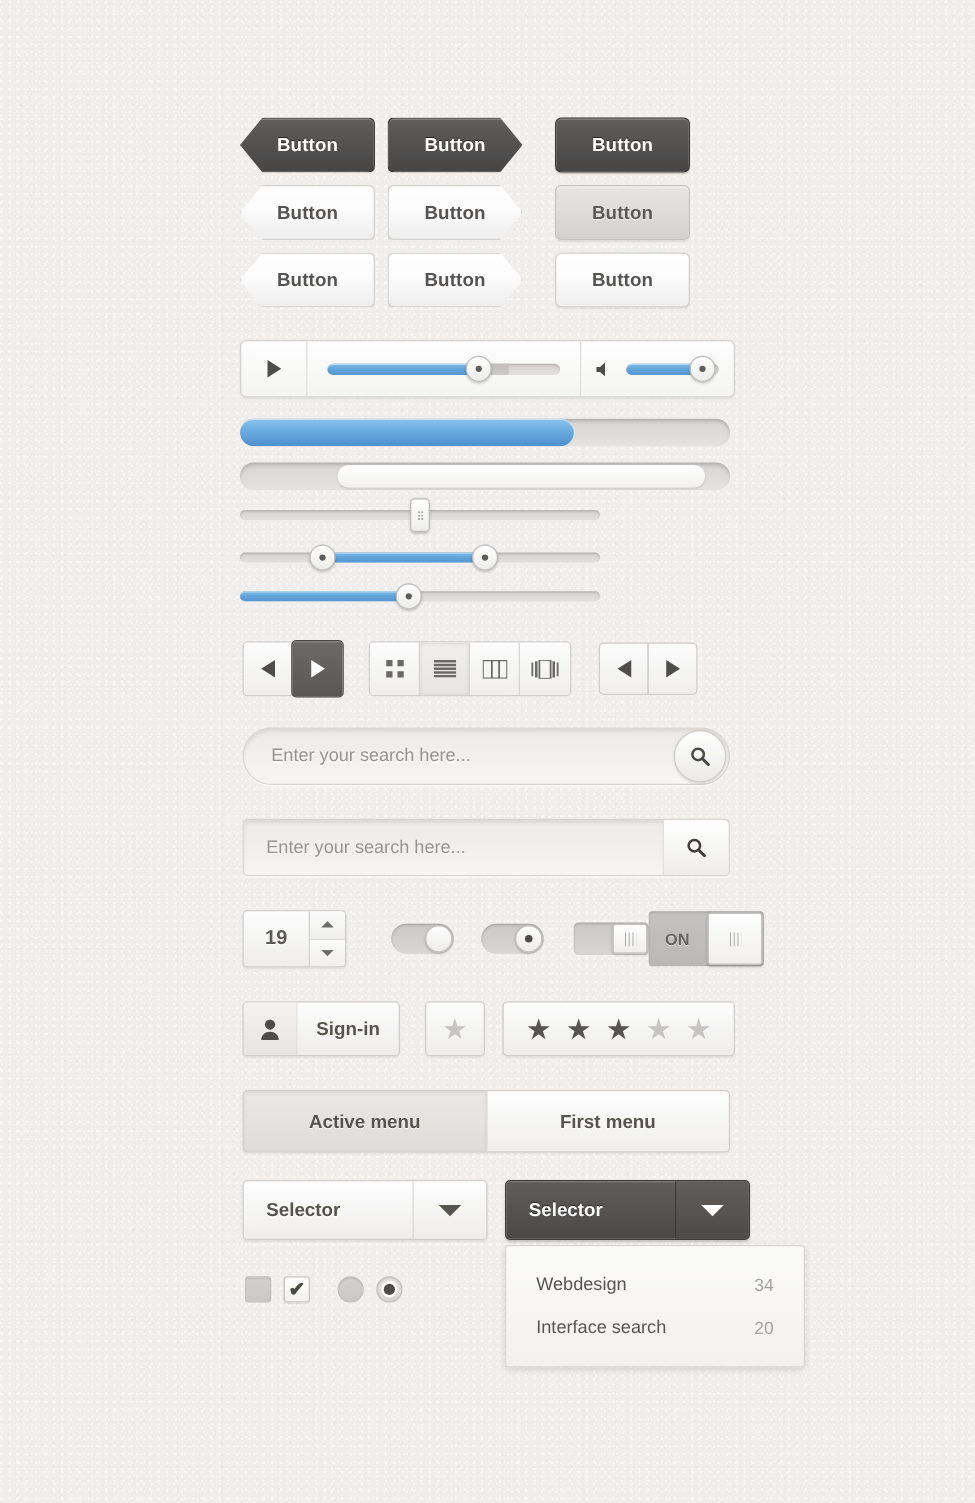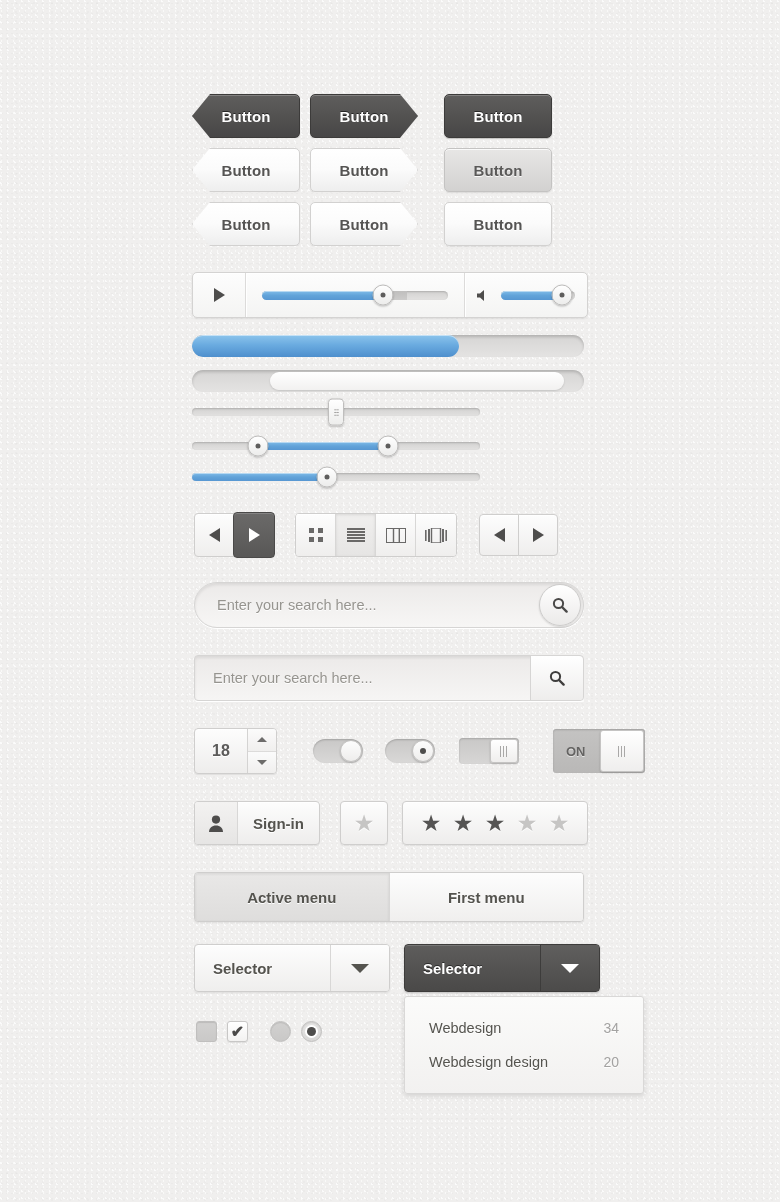--- a/index.html
+++ b/index.html
@@ -556,21 +556,21 @@
     <div class="sq-btn">
       <svg width="16" height="16" viewBox="0 0 16 16">
         <circle cx="6.5" cy="6.5" r="4.6" fill="none" stroke="#3f3e3d" stroke-width="2"></circle>
         <line x1="10" y1="10" x2="14.6" y2="14.6" stroke="#3f3e3d" stroke-width="2.4" stroke-linecap="round"></line>
       </svg>
     </div>
   </div>
 
   <div class="row" style="left:194px; top:728px;">
     <div class="stepper">
-      <div class="stepper-val">18</div>
+      <div class="stepper-val">19</div>
       <div class="stepper-arrows">
         <div class="stepper-arrow">
           <div class="caret-up"></div>
         </div>
         <div class="stepper-arrow">
           <div class="caret-dn"></div>
         </div>
       </div>
     </div>
 
@@ -581,21 +581,21 @@
     <div class="tg-pill" style="margin-left:22px;">
       <div class="tg-pill-knob tg-dot" style="right:1px;"></div>
     </div>
 
     <div class="tg-rect" style="margin-left:24px;">
       <div class="tg-rect-knob" style="right:1px;">
         <div class="lines3"></div>
       </div>
     </div>
 
-    <div class="tg-rect" style="margin-left:34px;width:92px;height:44px;border-radius:3px;background:linear-gradient(to bottom,#c4c3c2,#b9b8b7);">
+    <div class="tg-rect" style="width:92px;height:44px;border-radius:3px;background:linear-gradient(to bottom,#c4c3c2,#b9b8b7);">
       <span class="tg-on-label">ON</span>
       <div class="tg-rect-knob" style="right:1px;width:44px;">
         <div class="lines3"></div>
       </div>
     </div>
   </div>
 
   <div class="row" style="left:194px; top:801px;">
     <div class="signin" style="width:126px;">
       <div class="signin-ico">
@@ -642,21 +642,21 @@
       <div class="caret-big-white"></div>
     </div>
   </div>
 
   <div class="dropdown" style="position:absolute;left:404px;top:996px;width:240px;">
     <div class="dd-item">
       <span>Webdesign</span>
       <span class="dd-count">34</span>
     </div>
     <div class="dd-item">
-      <span>Webdesign design</span>
+      <span>Interface search</span>
       <span class="dd-count">20</span>
     </div>
   </div>
 
   <div class="row" style="left:196px; top:1021px;">
     <div class="cb cb-off"></div>
     <div class="cb cb-on" style="margin-left:10px;">
       <span>✔</span>
     </div>
     <div class="rb rb-off" style="margin-left:22px;"></div>

